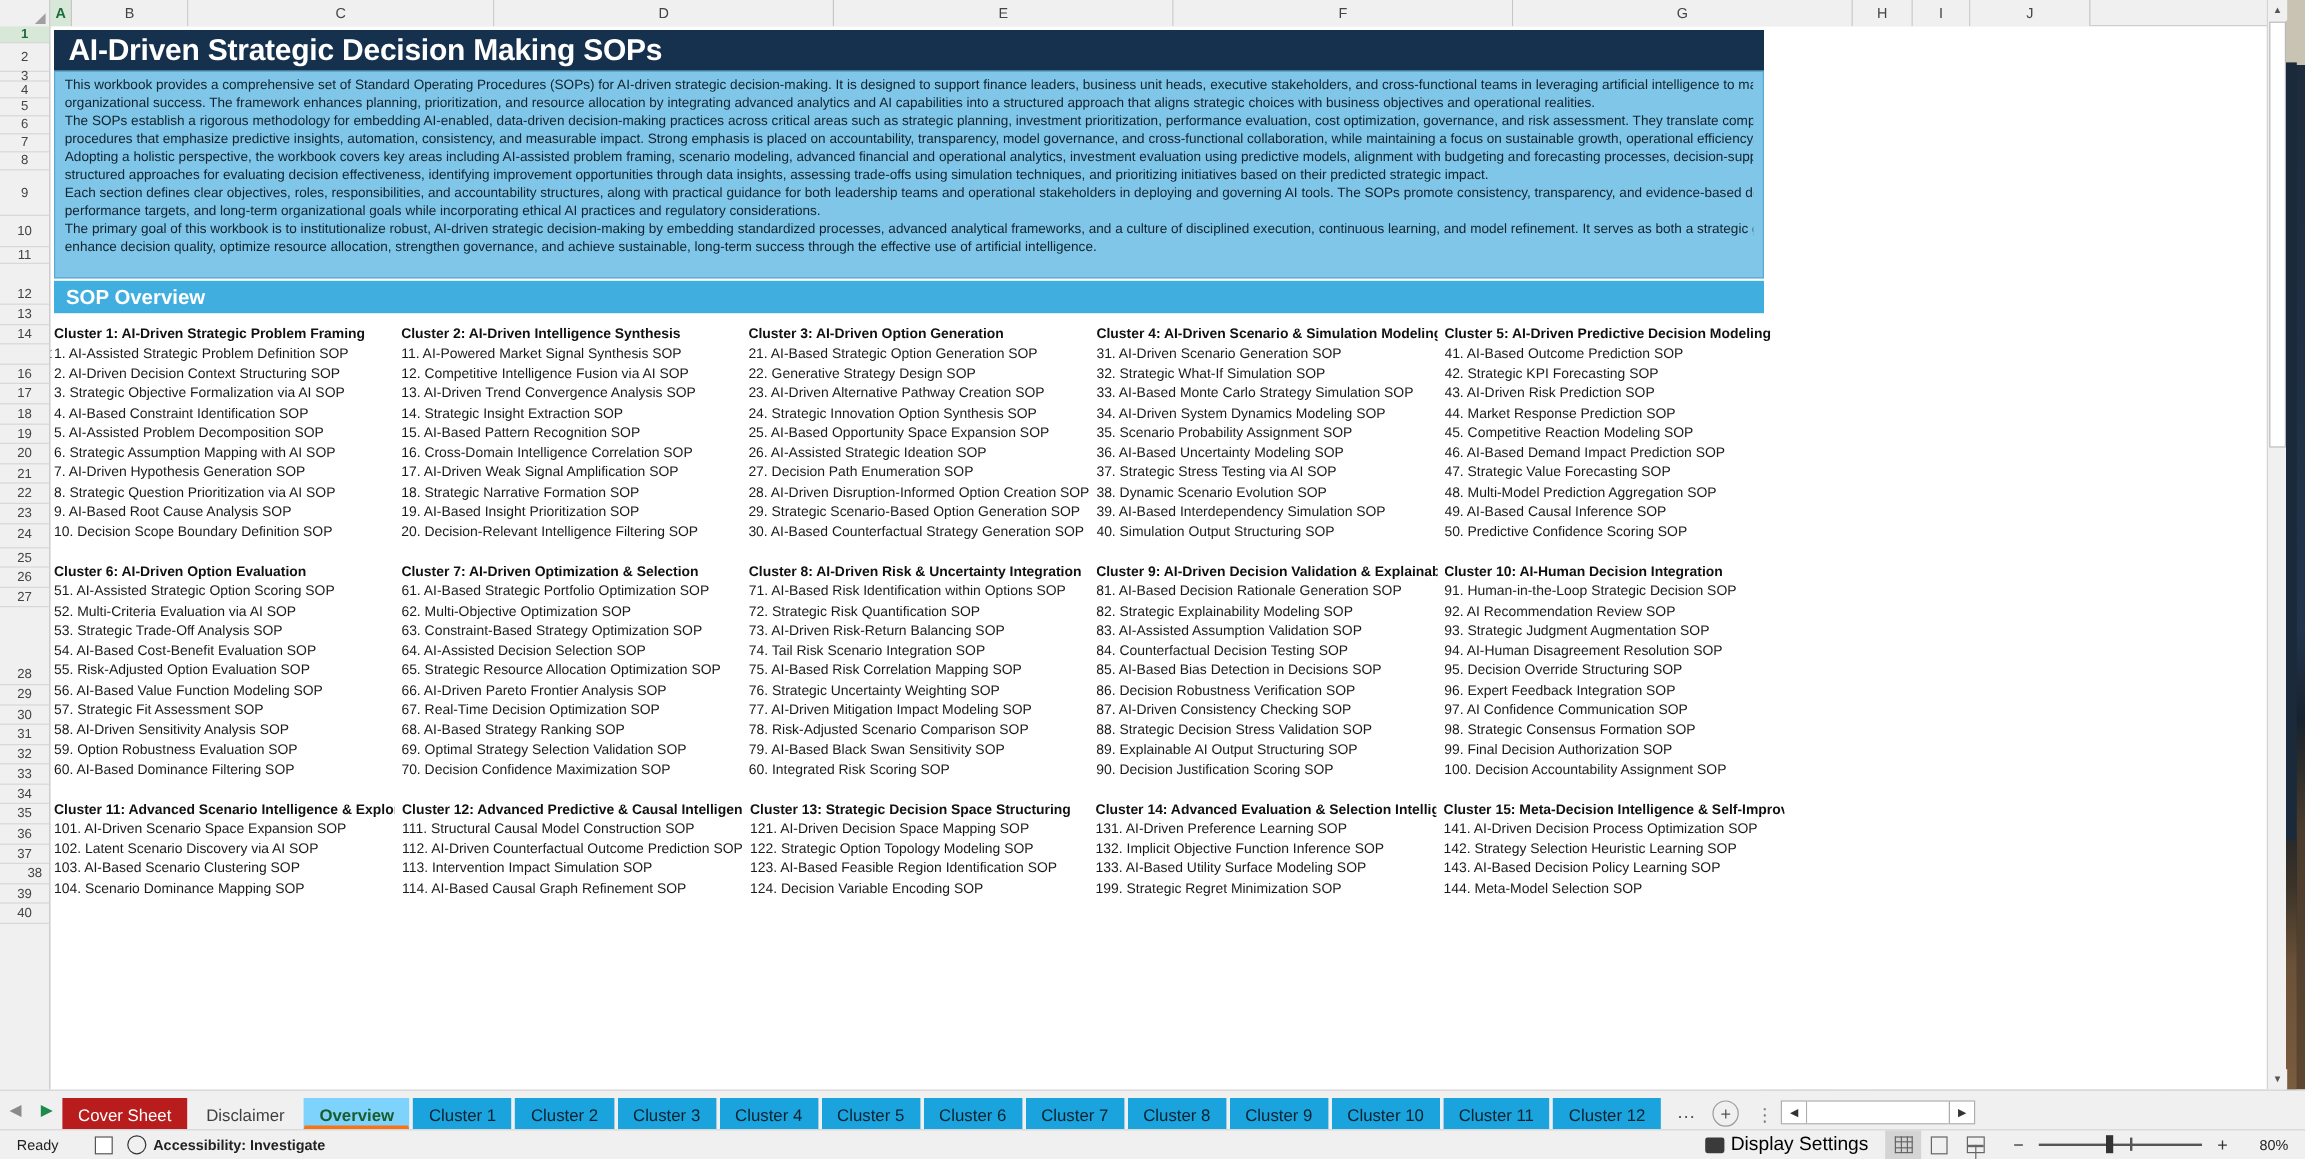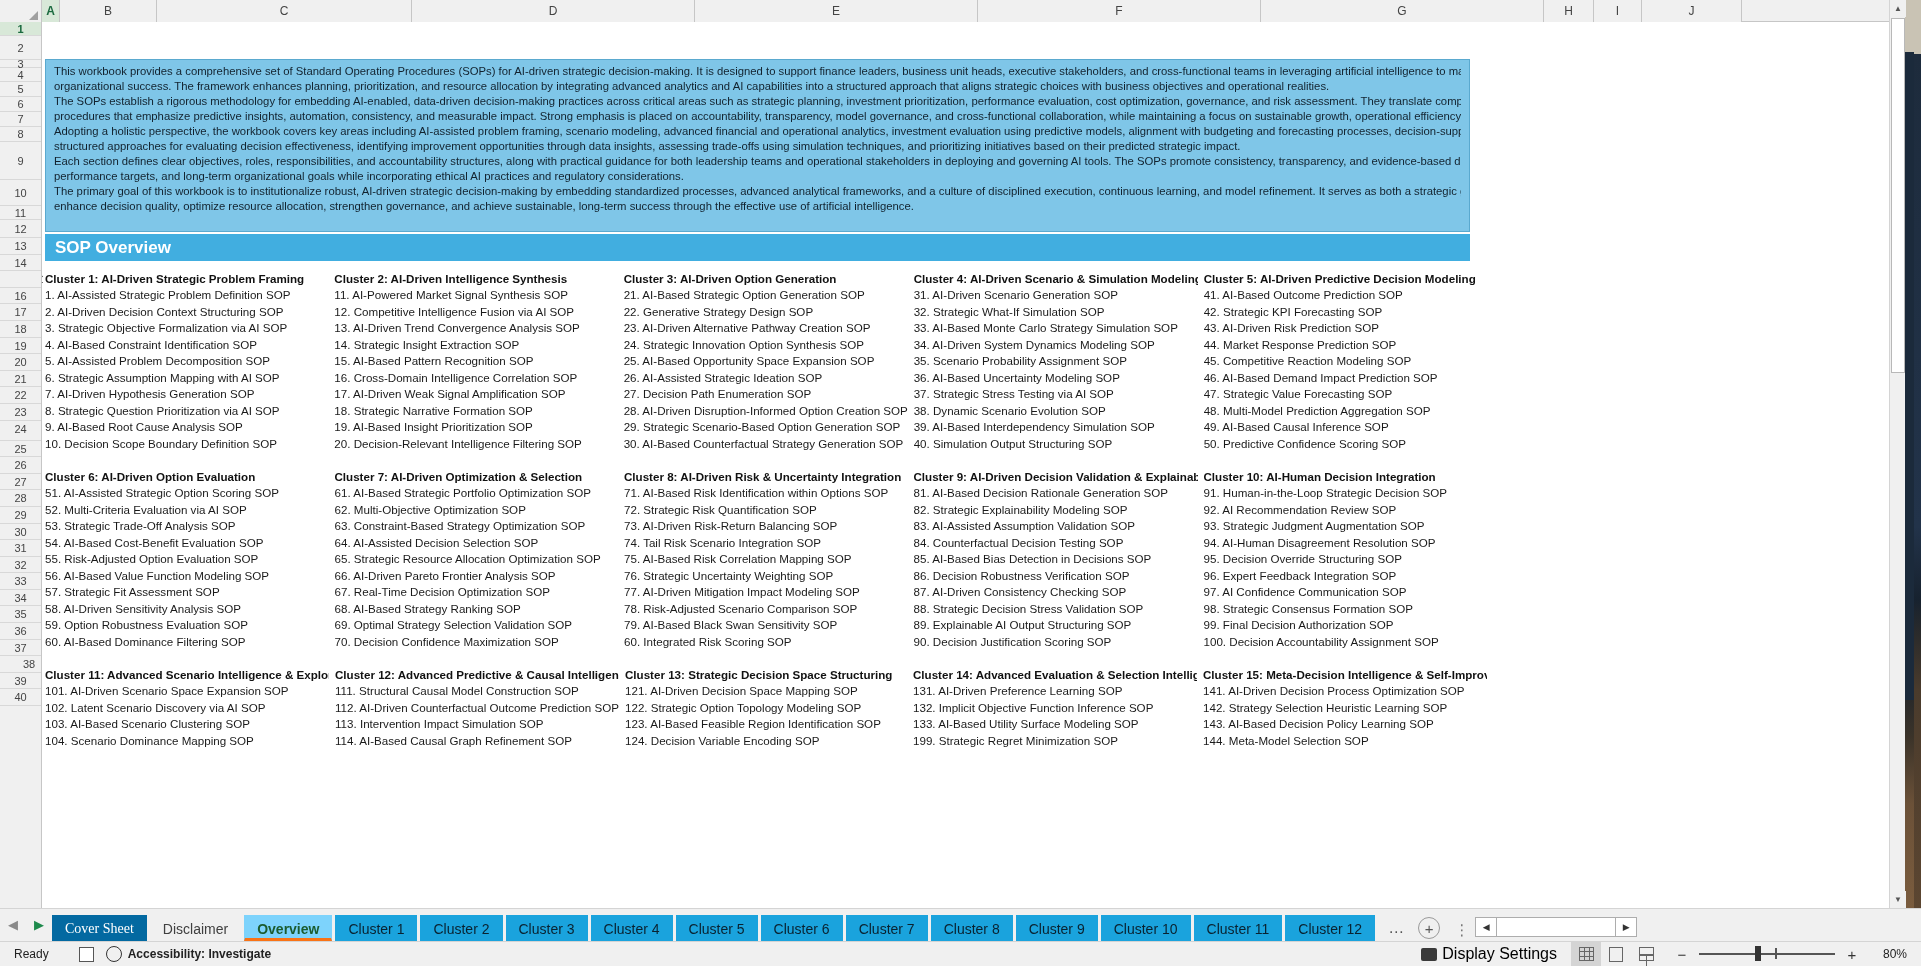--- a/index.html
+++ b/index.html
@@ -172,21 +172,21 @@
     display: flex; align-items: center; height: 33px; padding: 0 8px; gap: 16px;
   }
   .tab-arrow { font-size: 13px; color: #8a8a8a; }
   .tab-arrow.en { color: #1e8a4c; }
   .tab {
     height: 26px; line-height: 26px; padding: 0 12px;
     font-size: 14px; margin-right: 3px; white-space: nowrap;
     border: 1px solid transparent;
   }
   .tab.blue { background: #1aa3dd; color: #0a2230; }
-  .tab.navy { background: #0369a1; color: #fff; font-family: Liberation Serif, serif; }
+  .tab.navy { background: #b91c1c; color: #fff; }
   .tab.plain { background: #f0f0f0; color: #404040; }
   .tab.active {
     background: #7dd3fc; color: #1b5c2f; font-weight: bold;
     border-bottom: 3px solid #f97316;
   }
   .tab-ellipsis { font-size: 16px; color: #555; padding: 0 10px; line-height: 26px; }
   .tab-plus {
     width: 22px; height: 22px; border-radius: 50%; border: 1px solid #9a9a9a;
     display: flex; align-items: center; justify-content: center;
     font-size: 15px; color: #555; margin: 0 8px 2px 4px;
@@ -301,53 +301,54 @@
         <div class="row-head" style="height: 24px; line-height: 24px;">2</div>
         <div class="row-head" style="height: 8px; line-height: 8px;">3</div>
         <div class="row-head" style="height: 14px; line-height: 14px;">4</div>
         <div class="row-head" style="height: 15px; line-height: 15px;">5</div>
         <div class="row-head" style="height: 15px; line-height: 15px;">6</div>
         <div class="row-head" style="height: 15px; line-height: 15px;">7</div>
         <div class="row-head" style="height: 15px; line-height: 15px;">8</div>
         <div class="row-head" style="height: 38px; line-height: 38px;">9</div>
         <div class="row-head" style="height: 26px; line-height: 26px;">10</div>
         <div class="row-head" style="height: 14px; line-height: 14px;">11</div>
-        <div class="row-head" style="height: 18px; line-height: 18px;">12</div>
+        <div class="row-head" style="height: 18px; line-height: 18px; margin-top: 16px;">12</div>
         <div class="row-head" style="height: 16.6px; line-height: 16.6px;">13</div>
         <div class="row-head" style="height: 16.6px; line-height: 16.6px;">14</div>
         <div class="row-head" style="height: 16.6px; line-height: 16.6px; padding-left: 41px;">15</div>
         <div class="row-head" style="height: 16.6px; line-height: 16.6px;">16</div>
         <div class="row-head" style="height: 16.6px; line-height: 16.6px;">17</div>
         <div class="row-head" style="height: 16.6px; line-height: 16.6px;">18</div>
         <div class="row-head" style="height: 16.6px; line-height: 16.6px;">19</div>
         <div class="row-head" style="height: 16.6px; line-height: 16.6px;">20</div>
         <div class="row-head" style="height: 16.6px; line-height: 16.6px;">21</div>
         <div class="row-head" style="height: 16.6px; line-height: 16.6px;">22</div>
         <div class="row-head" style="height: 16.6px; line-height: 16.6px;">23</div>
         <div class="row-head" style="height: 20px; line-height: 16.6px;">24</div>
         <div class="row-head" style="height: 16.6px; line-height: 16.6px;">25</div>
         <div class="row-head" style="height: 16.6px; line-height: 16.6px;">26</div>
         <div class="row-head" style="height: 16.6px; line-height: 16.6px;">27</div>
-        <div class="row-head" style="height: 16.6px; line-height: 16.6px;">28</div>
+        <div class="row-head" style="height: 16.6px; line-height: 16.6px; margin-top: 48px;">28</div>
         <div class="row-head" style="height: 16.6px; line-height: 16.6px;">29</div>
         <div class="row-head" style="height: 16.6px; line-height: 16.6px;">30</div>
         <div class="row-head" style="height: 16.6px; line-height: 16.6px;">31</div>
         <div class="row-head" style="height: 16.6px; line-height: 16.6px;">32</div>
         <div class="row-head" style="height: 16.6px; line-height: 16.6px;">33</div>
         <div class="row-head" style="height: 16.6px; line-height: 16.6px;">34</div>
         <div class="row-head" style="height: 16.6px; line-height: 16.6px;">35</div>
         <div class="row-head" style="height: 16.6px; line-height: 16.6px;">36</div>
         <div class="row-head" style="height: 16.6px; line-height: 16.6px;">37</div>
         <div class="row-head" style="height: 16.6px; line-height: 16.6px; padding-left: 17px;">38</div>
         <div class="row-head" style="height: 16.6px; line-height: 16.6px;">39</div>
         <div class="row-head" style="height: 16.6px; line-height: 16.6px;">40</div>
       </div>
 
     <div class="grid-area">
 
+      <div class="title-band">AI-Driven Strategic Decision Making SOPs</div>
 
       <div class="intro-band" id="intro-box">
           <div class="intro-line">This workbook provides a comprehensive set of Standard Operating Procedures (SOPs) for AI-driven strategic decision-making. It is designed to support finance leaders, business unit heads, executive stakeholders, and cross-functional teams in leveraging artificial intelligence to make informed, timely, and effective decisions that drive</div>
           <div class="intro-line">organizational success. The framework enhances planning, prioritization, and resource allocation by integrating advanced analytics and AI capabilities into a structured approach that aligns strategic choices with business objectives and operational realities.</div>
           <div class="intro-line">The SOPs establish a rigorous methodology for embedding AI-enabled, data-driven decision-making practices across critical areas such as strategic planning, investment prioritization, performance evaluation, cost optimization, governance, and risk assessment. They translate complex business challenges into scalable, AI-supported</div>
           <div class="intro-line">procedures that emphasize predictive insights, automation, consistency, and measurable impact. Strong emphasis is placed on accountability, transparency, model governance, and cross-functional collaboration, while maintaining a focus on sustainable growth, operational efficiency, and organizational resilience.</div>
           <div class="intro-line">Adopting a holistic perspective, the workbook covers key areas including AI-assisted problem framing, scenario modeling, advanced financial and operational analytics, investment evaluation using predictive models, alignment with budgeting and forecasting processes, decision-support systems, and organizational AI capabilities. It provides</div>
           <div class="intro-line">structured approaches for evaluating decision effectiveness, identifying improvement opportunities through data insights, assessing trade-offs using simulation techniques, and prioritizing initiatives based on their predicted strategic impact.</div>
           <div class="intro-line">Each section defines clear objectives, roles, responsibilities, and accountability structures, along with practical guidance for both leadership teams and operational stakeholders in deploying and governing AI tools. The SOPs promote consistency, transparency, and evidence-based decision-making, ensuring alignment with enterprise strategy,</div>
           <div class="intro-line">performance targets, and long-term organizational goals while incorporating ethical AI practices and regulatory considerations.</div>

